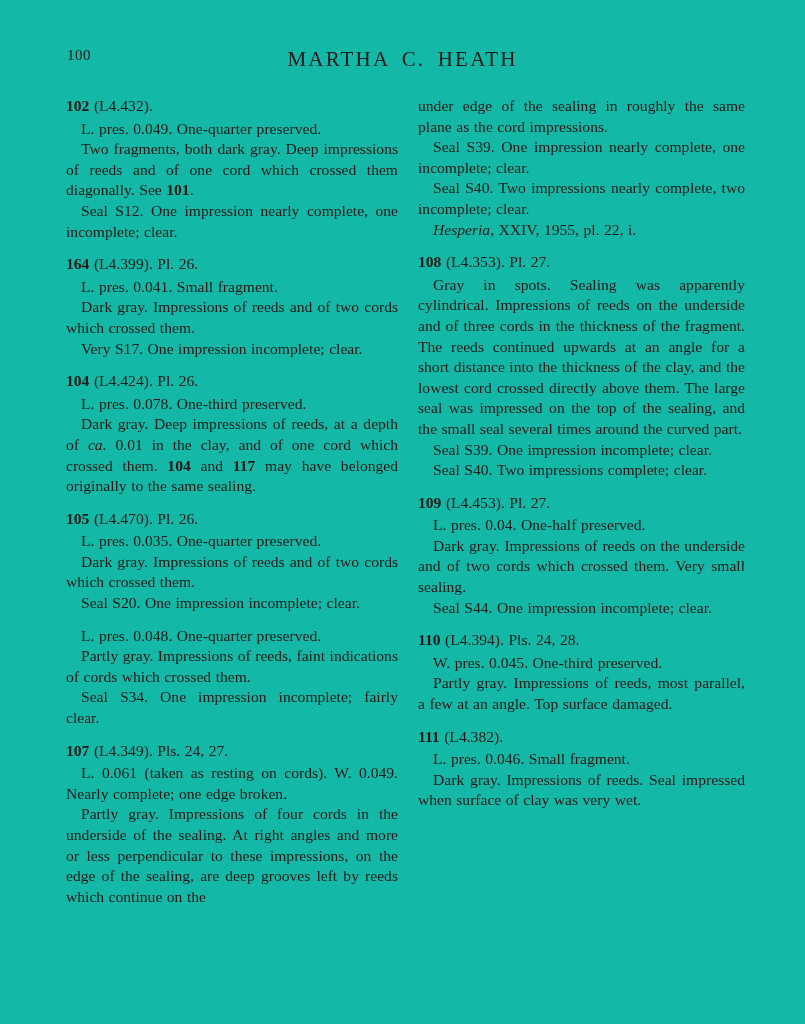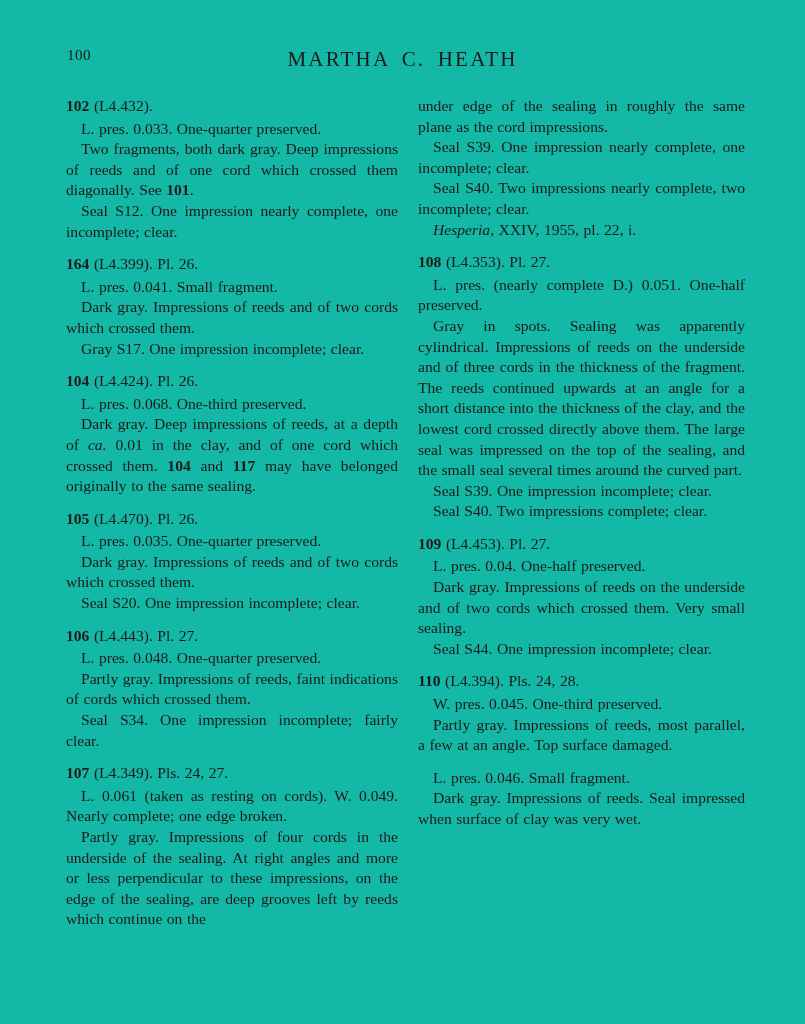--- a/index.html
+++ b/index.html
@@ -28,76 +28,75 @@
 </style>
 </head>
 <body>
 
 <div class="page">
   <div class="page-number">100</div>
   <div class="running-head">MARTHA C. HEATH</div>
   <div class="column left">
       <section class="entry">
         <p class="heading"><b>102</b> (L4.432).</p>
-        <p>L. pres. 0.033.  One-quarter preserved.</p>
+        <p>L. pres. 0.049.  One-quarter preserved.</p>
         <p>Two fragments, both dark gray.  Deep impressions of reeds and of one cord which crossed them diagonally.  See <b>101</b>.</p>
         <p>Seal S12.  One impression nearly complete, one incomplete; clear.</p>
       </section>
       <section class="entry">
         <p class="heading"><b>164</b> (L4.399).  Pl. 26.</p>
         <p>L. pres. 0.041.  Small fragment.</p>
         <p>Dark gray.  Impressions of reeds and of two cords which crossed them.</p>
-        <p>Gray S17.  One impression incomplete; clear.</p>
+        <p>Very S17.  One impression incomplete; clear.</p>
       </section>
       <section class="entry">
         <p class="heading"><b>104</b> (L4.424).  Pl. 26.</p>
-        <p>L. pres. 0.068.  One-third preserved.</p>
+        <p>L. pres. 0.078.  One-third preserved.</p>
         <p>Dark gray.  Deep impressions of reeds, at a depth of <i>ca.</i> 0.01 in the clay, and of one cord which crossed them.  <b>104</b> and <b>117</b> may have belonged originally to the same sealing.</p>
       </section>
       <section class="entry">
         <p class="heading"><b>105</b> (L4.470).  Pl. 26.</p>
         <p>L. pres. 0.035.  One-quarter preserved.</p>
         <p>Dark gray.  Impressions of reeds and of two cords which crossed them.</p>
         <p>Seal S20.  One impression incomplete; clear.</p>
       </section>
       <section class="entry">
-        <p class="heading"><b>106</b> (L4.443).  Pl. 27.</p>
         <p>L. pres. 0.048.  One-quarter preserved.</p>
         <p>Partly gray.  Impressions of reeds, faint indications of cords which crossed them.</p>
         <p>Seal S34.  One impression incomplete; fairly clear.</p>
       </section>
       <section class="entry">
         <p class="heading"><b>107</b> (L4.349).  Pls. 24, 27.</p>
         <p>L. 0.061 (taken as resting on cords).  W. 0.049.  Nearly complete; one edge broken.</p>
         <p>Partly gray.  Impressions of four cords in the underside of the sealing.  At right angles and more or less perpendicular to these impressions, on the edge of the sealing, are deep grooves left by reeds which continue on the</p>
       </section>
     </div>
   <div class="column right">
       <section class="entry">
         <p class="noindent">under edge of the sealing in roughly the same plane as the cord impressions.</p>
         <p>Seal S39.  One impression nearly complete, one incomplete; clear.</p>
         <p>Seal S40.  Two impressions nearly complete, two incomplete; clear.</p>
         <p><i>Hesperia</i>, XXIV, 1955, pl. 22, i.</p>
       </section>
       <section class="entry">
         <p class="heading"><b>108</b> (L4.353).  Pl. 27.</p>
-        <p>L. pres. (nearly complete D.) 0.051.  One-half preserved.</p>
         <p>Gray in spots.  Sealing was apparently cylindrical.  Impressions of reeds on the underside and of three cords in the thickness of the fragment.  The reeds continued upwards at an angle for a short distance into the thickness of the clay, and the lowest cord crossed directly above them.  The large seal was impressed on the top of the sealing, and the small seal several times around the curved part.</p>
         <p>Seal S39.  One impression incomplete; clear.</p>
         <p>Seal S40.  Two impressions complete; clear.</p>
       </section>
       <section class="entry">
         <p class="heading"><b>109</b> (L4.453).  Pl. 27.</p>
         <p>L. pres. 0.04.  One-half preserved.</p>
         <p>Dark gray.  Impressions of reeds on the underside and of two cords which crossed them.  Very small sealing.</p>
         <p>Seal S44.  One impression incomplete; clear.</p>
       </section>
       <section class="entry">
         <p class="heading"><b>110</b> (L4.394).  Pls. 24, 28.</p>
         <p>W. pres. 0.045.  One-third preserved.</p>
         <p>Partly gray.  Impressions of reeds, most parallel, a few at an angle.  Top surface damaged.</p>
       </section>
       <section class="entry">
+        <p class="heading"><b>111</b> (L4.382).</p>
         <p>L. pres. 0.046.  Small fragment.</p>
         <p>Dark gray.  Impressions of reeds.  Seal impressed when surface of clay was very wet.</p>
       </section>
     </div>
 </div>
 
 </body></html>

